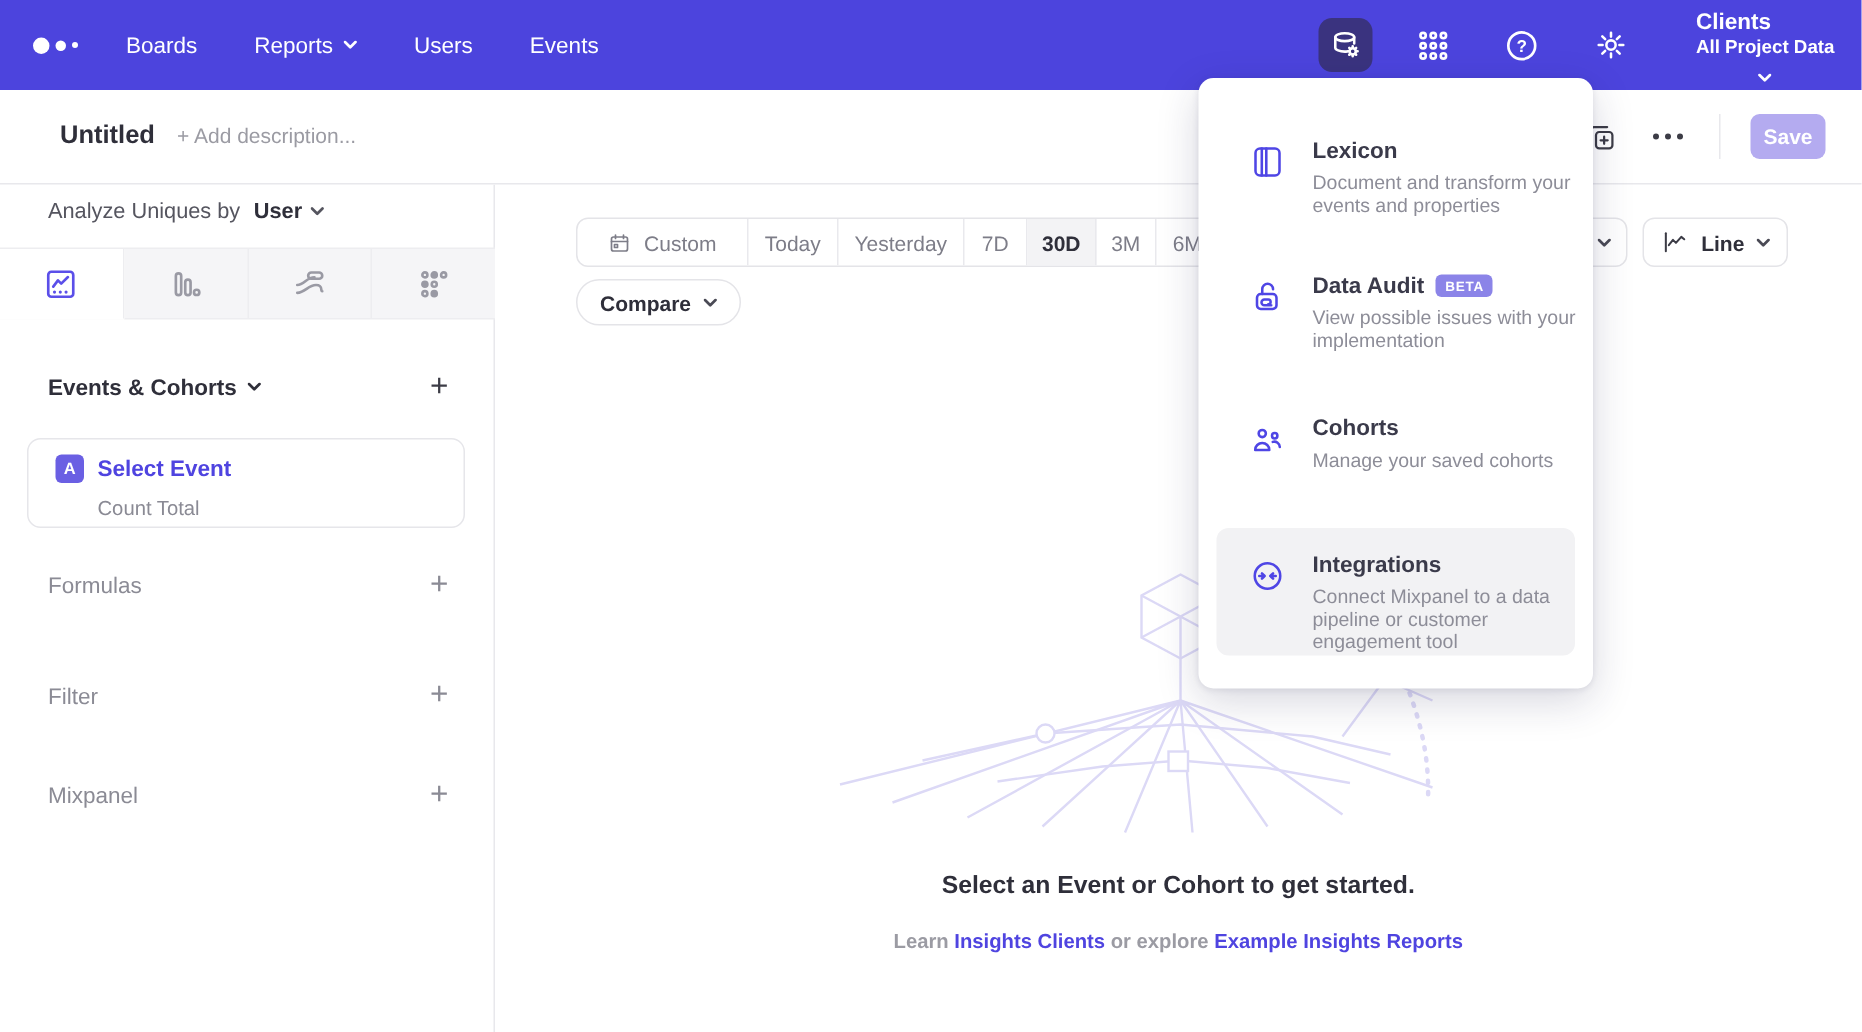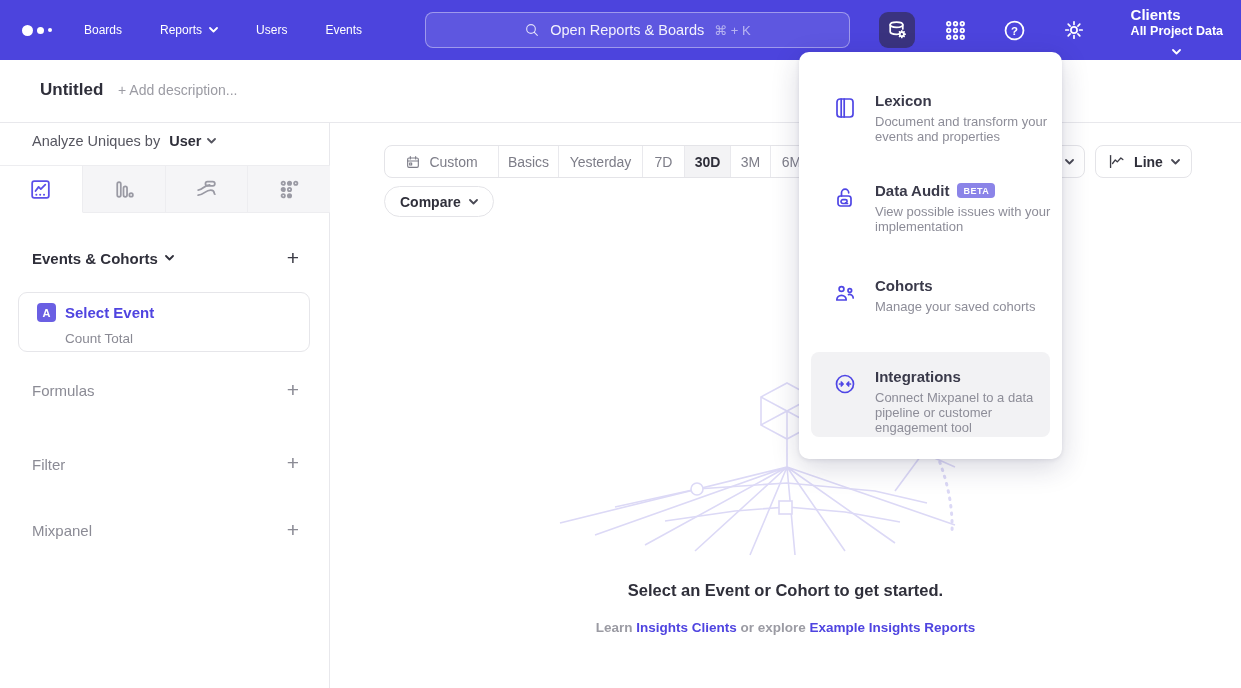--- a/index.html
+++ b/index.html
@@ -8,21 +8,21 @@
 
   
   .topnav { position:absolute; top:0; left:0; width:1241px; height:60px;
             background:#4c44dd; z-index:10; display:flex; align-items:center; }
   .logo { display:flex; align-items:center; gap:4px; margin-left:22px; width:44px; }
   .logo i { display:block; border-radius:50%; background:#fff; }
   .logo i:nth-child(1){ width:11px; height:11px; }
   .logo i:nth-child(2){ width:7px;  height:7px; }
   .logo i:nth-child(3){ width:4px;  height:4px; }
   .nav-items { display:flex; align-items:center; gap:38px; margin-left:18px; }
-  .nav-item { color:#fff; font-size:12px; font-weight:500; display:flex; align-items:center; gap:7px; cursor:pointer; }
+  .nav-item { color:#fff; font-size:15px; font-weight:500; display:flex; align-items:center; gap:7px; cursor:pointer; }
   .chev { width:9px; height:6px; }
   .chev polyline { fill:none; stroke:currentColor; stroke-width:1.8; stroke-linecap:round; stroke-linejoin:round; }
 
   .searchbar { position:absolute; left:425px; top:12px; width:425px; height:36px;
                background:rgba(255,255,255,.10); border:1px solid rgba(255,255,255,.40);
                border-radius:8px; display:flex; align-items:center; justify-content:center; gap:10px; cursor:text; }
   .searchbar .q { color:rgba(255,255,255,.92); font-size:14.5px; }
   .searchbar .kbd { color:rgba(255,255,255,.55); font-size:13px; }
 
   .nav-right { position:absolute; right:18px; top:0; height:60px; display:flex; align-items:center; gap:23px; z-index:11; }
@@ -127,30 +127,20 @@
         </svg>
       </span>
     <span class="nav-item">
         <span>Users</span>
       </span>
     <span class="nav-item">
         <span>Events</span>
       </span>
   </div>
 
-  <div class="searchbar">
-    <svg class="sic" width="16" height="16" viewBox="0 0 24 24" style="color:rgba(255,255,255,.8)">
-      <g class="stroke">
-          <circle cx="10.5" cy="10.5" r="6.5"></circle>
-          <path d="M15.5 15.5 20 20"></path>
-        </g>
-      </svg>
-    <span class="q">Open Reports &amp; Boards</span>
-    <span class="kbd">⌘ + K</span>
-  </div>
 
   <div class="nav-right">
     <span class="icon-btn active">
       <svg class="sic" width="24" height="24" viewBox="0 0 24 24">
         <g class="stroke" stroke-width="1.6">
           <ellipse cx="11.5" cy="6.8" rx="6.3" ry="2.6"></ellipse>
           <path d="M5.2 6.8v7c0 1.4 2.8 2.6 6.3 2.6.5 0 1 0 1.4-.1M17.8 6.8v4.2"></path>
           <circle cx="16.8" cy="16.2" r="2.1"></circle>
           <path d="M16.8 12.9v1.1M16.8 18.4v1.1M13.5 16.2h1.1M19 16.2h1.1M14.5 13.9l.8.8M18.3 17.7l.8.8M19.1 13.9l-.8.8M15.3 17.7l-.8.8"></path>
         </g>
@@ -195,20 +185,36 @@
       <svg class="chev" viewBox="0 0 9 6">
           <polyline points="1,1 4.5,4.5 8,1"></polyline>
         </svg>
     </span>
   </div>
 </div>
 
 <div class="rheader">
   <span class="rtitle">Untitled</span>
   <span class="rdesc">+ Add description...</span>
+  <div class="hright">
+    <svg class="sic" width="21" height="21" viewBox="0 0 24 24" style="color:#3c3c46; cursor:pointer">
+      <g class="stroke">
+          <rect x="8" y="8" width="12.5" height="12.5" rx="2.5"></rect>
+          <path d="M16.5 4.2H6.4a2.2 2.2 0 0 0-2.2 2.2v10.1"></path>
+          <path d="M14.2 11.6v5.4M11.5 14.3h5.4"></path>
+        </g>
+      </svg>
+    <span class="dots3">
+        <i></i>
+        <i></i>
+        <i></i>
+      </span>
+    <span class="hdivider"></span>
+    <button class="save-btn">Save</button>
+  </div>
 </div>
 
 <div class="sidebar">
   <div class="analyze">
     <span>Analyze Uniques by</span>
     <b>User</b>
     <svg class="chev" viewBox="0 0 9 6" style="color:#55555f">
         <polyline points="1,1 4.5,4.5 8,1"></polyline>
       </svg>
   </div>
@@ -317,21 +323,21 @@
       <svg class="sic" width="16" height="16" viewBox="0 0 24 24" style="color:#7d7d88">
         <g class="stroke">
             <rect x="4" y="6" width="16" height="14" rx="2"></rect>
             <path d="M4 10.5h16M8 4v3.4M16 4v3.4"></path>
             <rect x="7" y="13.5" width="3" height="3"></rect>
           </g>
         </svg>
       <span>Custom</span>
       </span>
     <span class="rseg" style="width:60px">
-        <span>Basics</span>
+        <span>Today</span>
       </span>
     <span class="rseg" style="width:84px">
         <span>Yesterday</span>
       </span>
     <span class="rseg" style="width:42px">
         <span>7D</span>
       </span>
     <span class="rseg selected" style="width:46px">
         <span>30D</span>
       </span>

